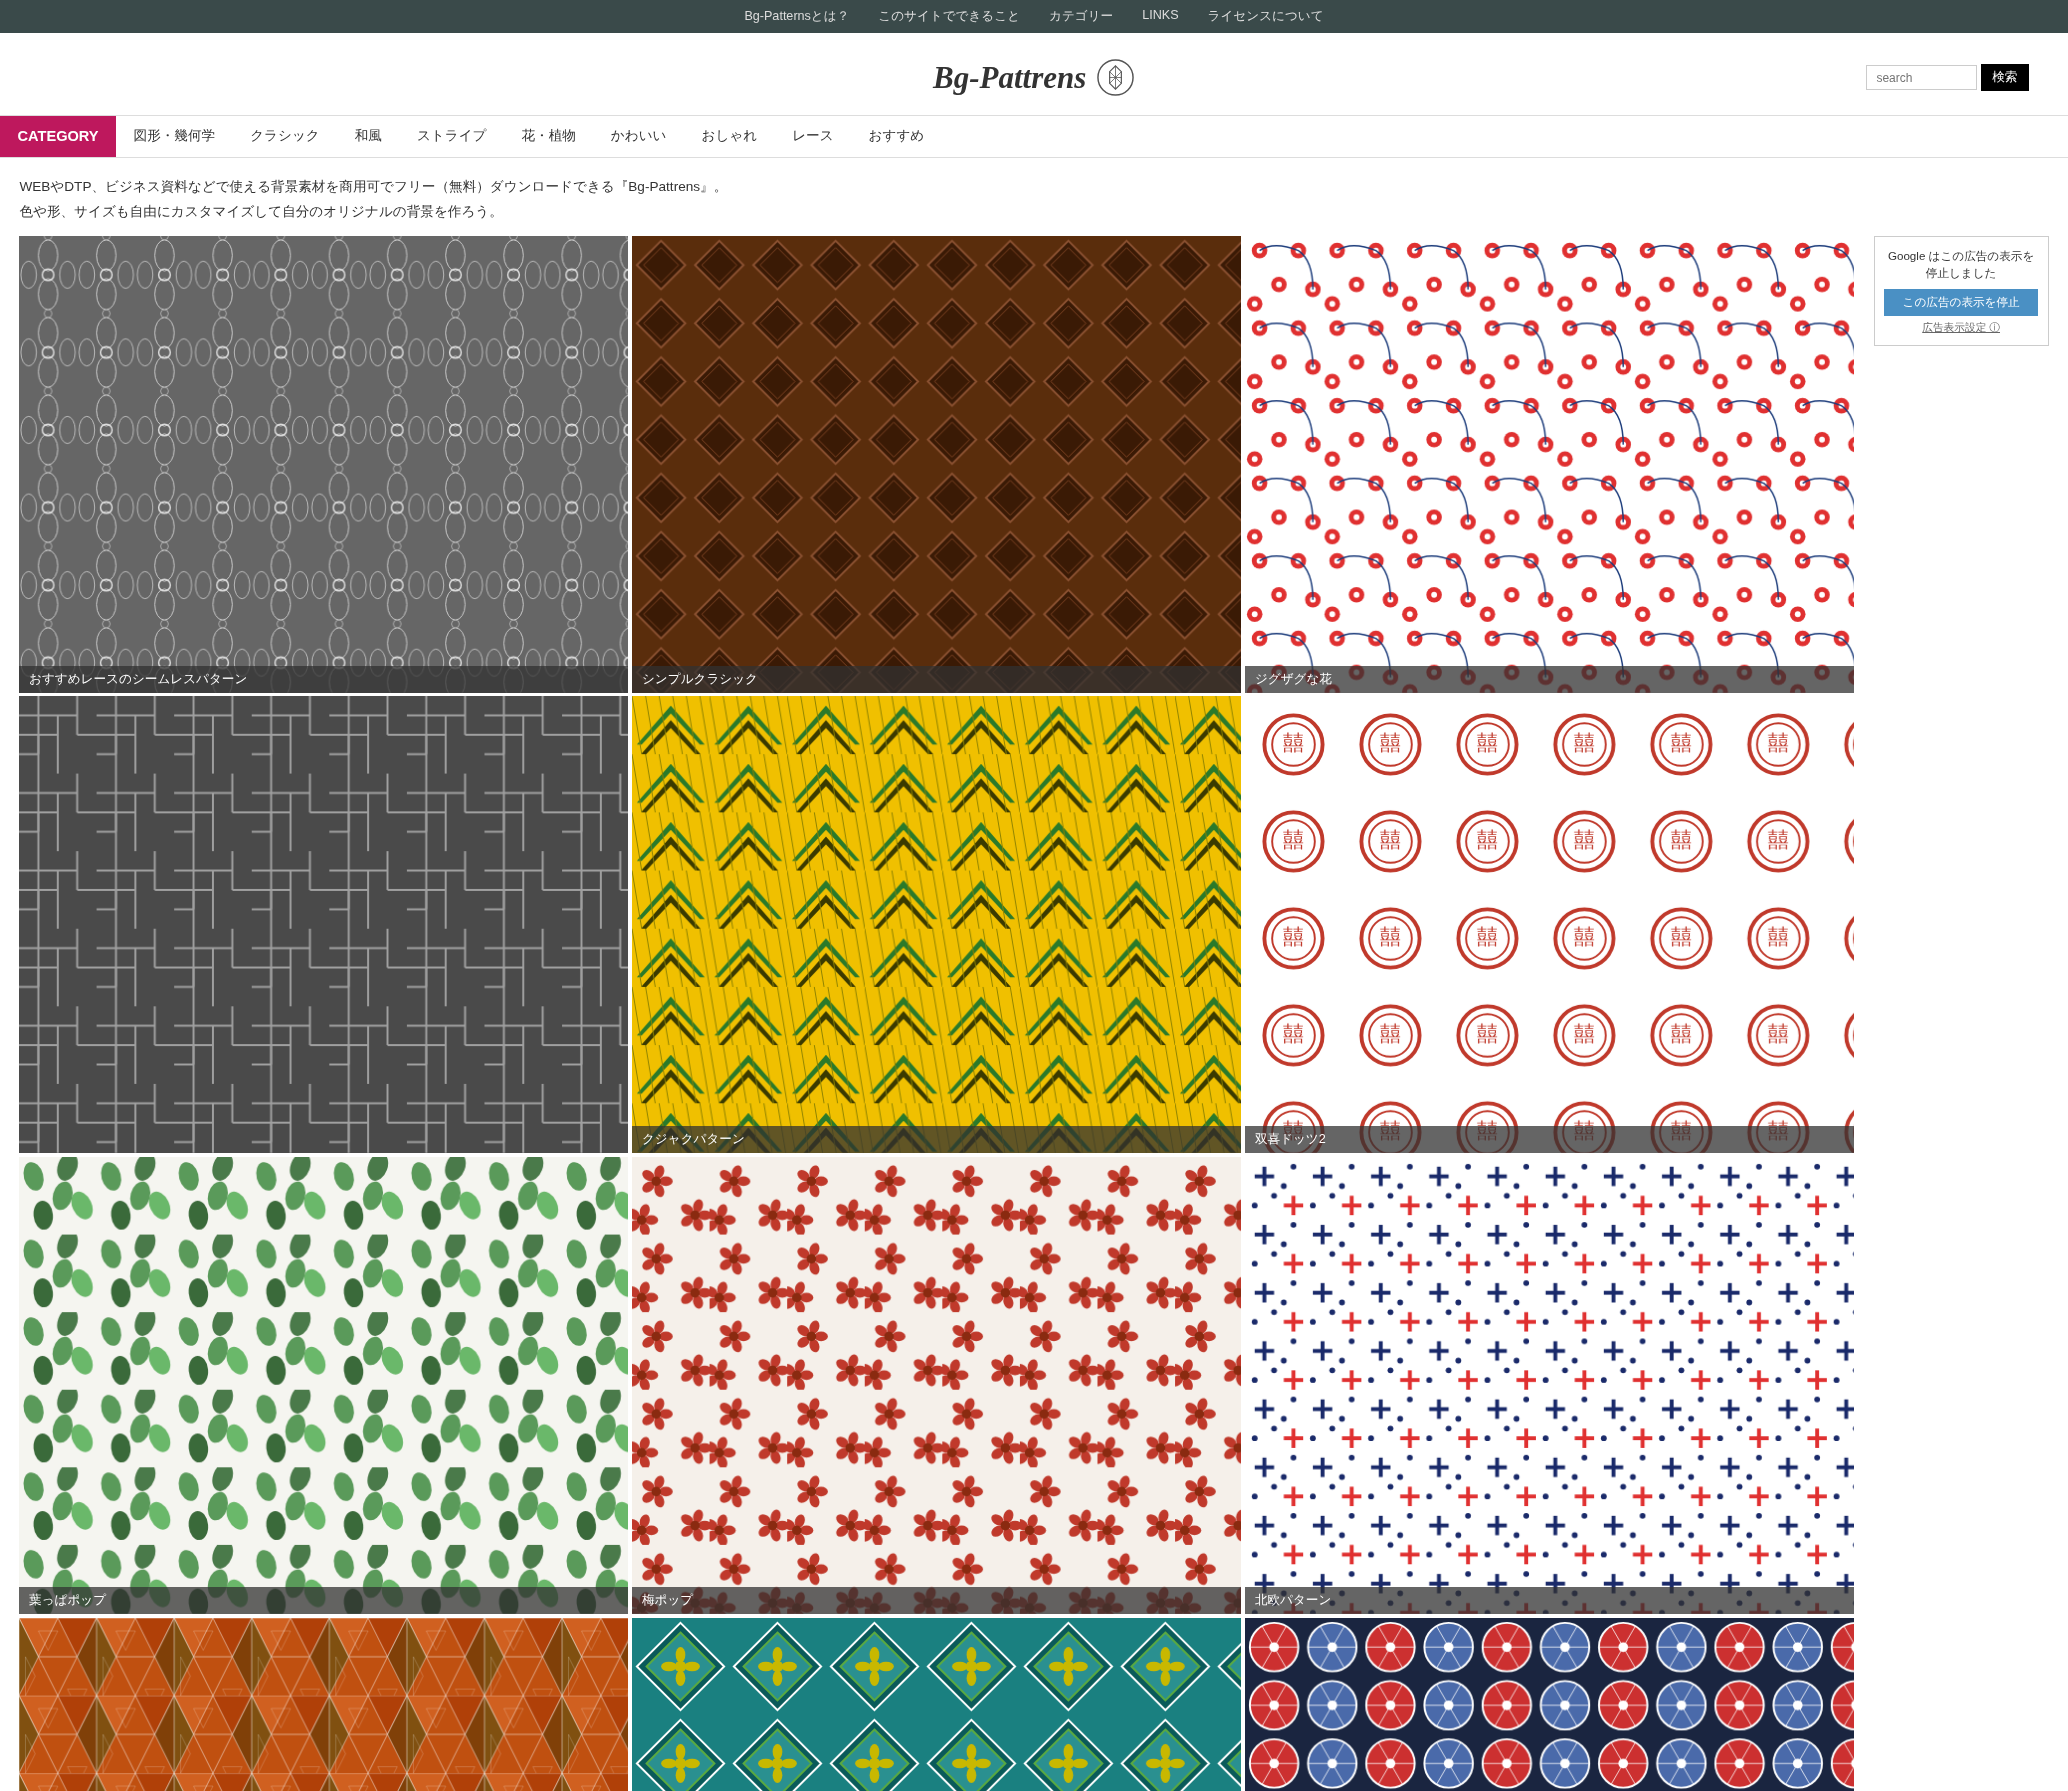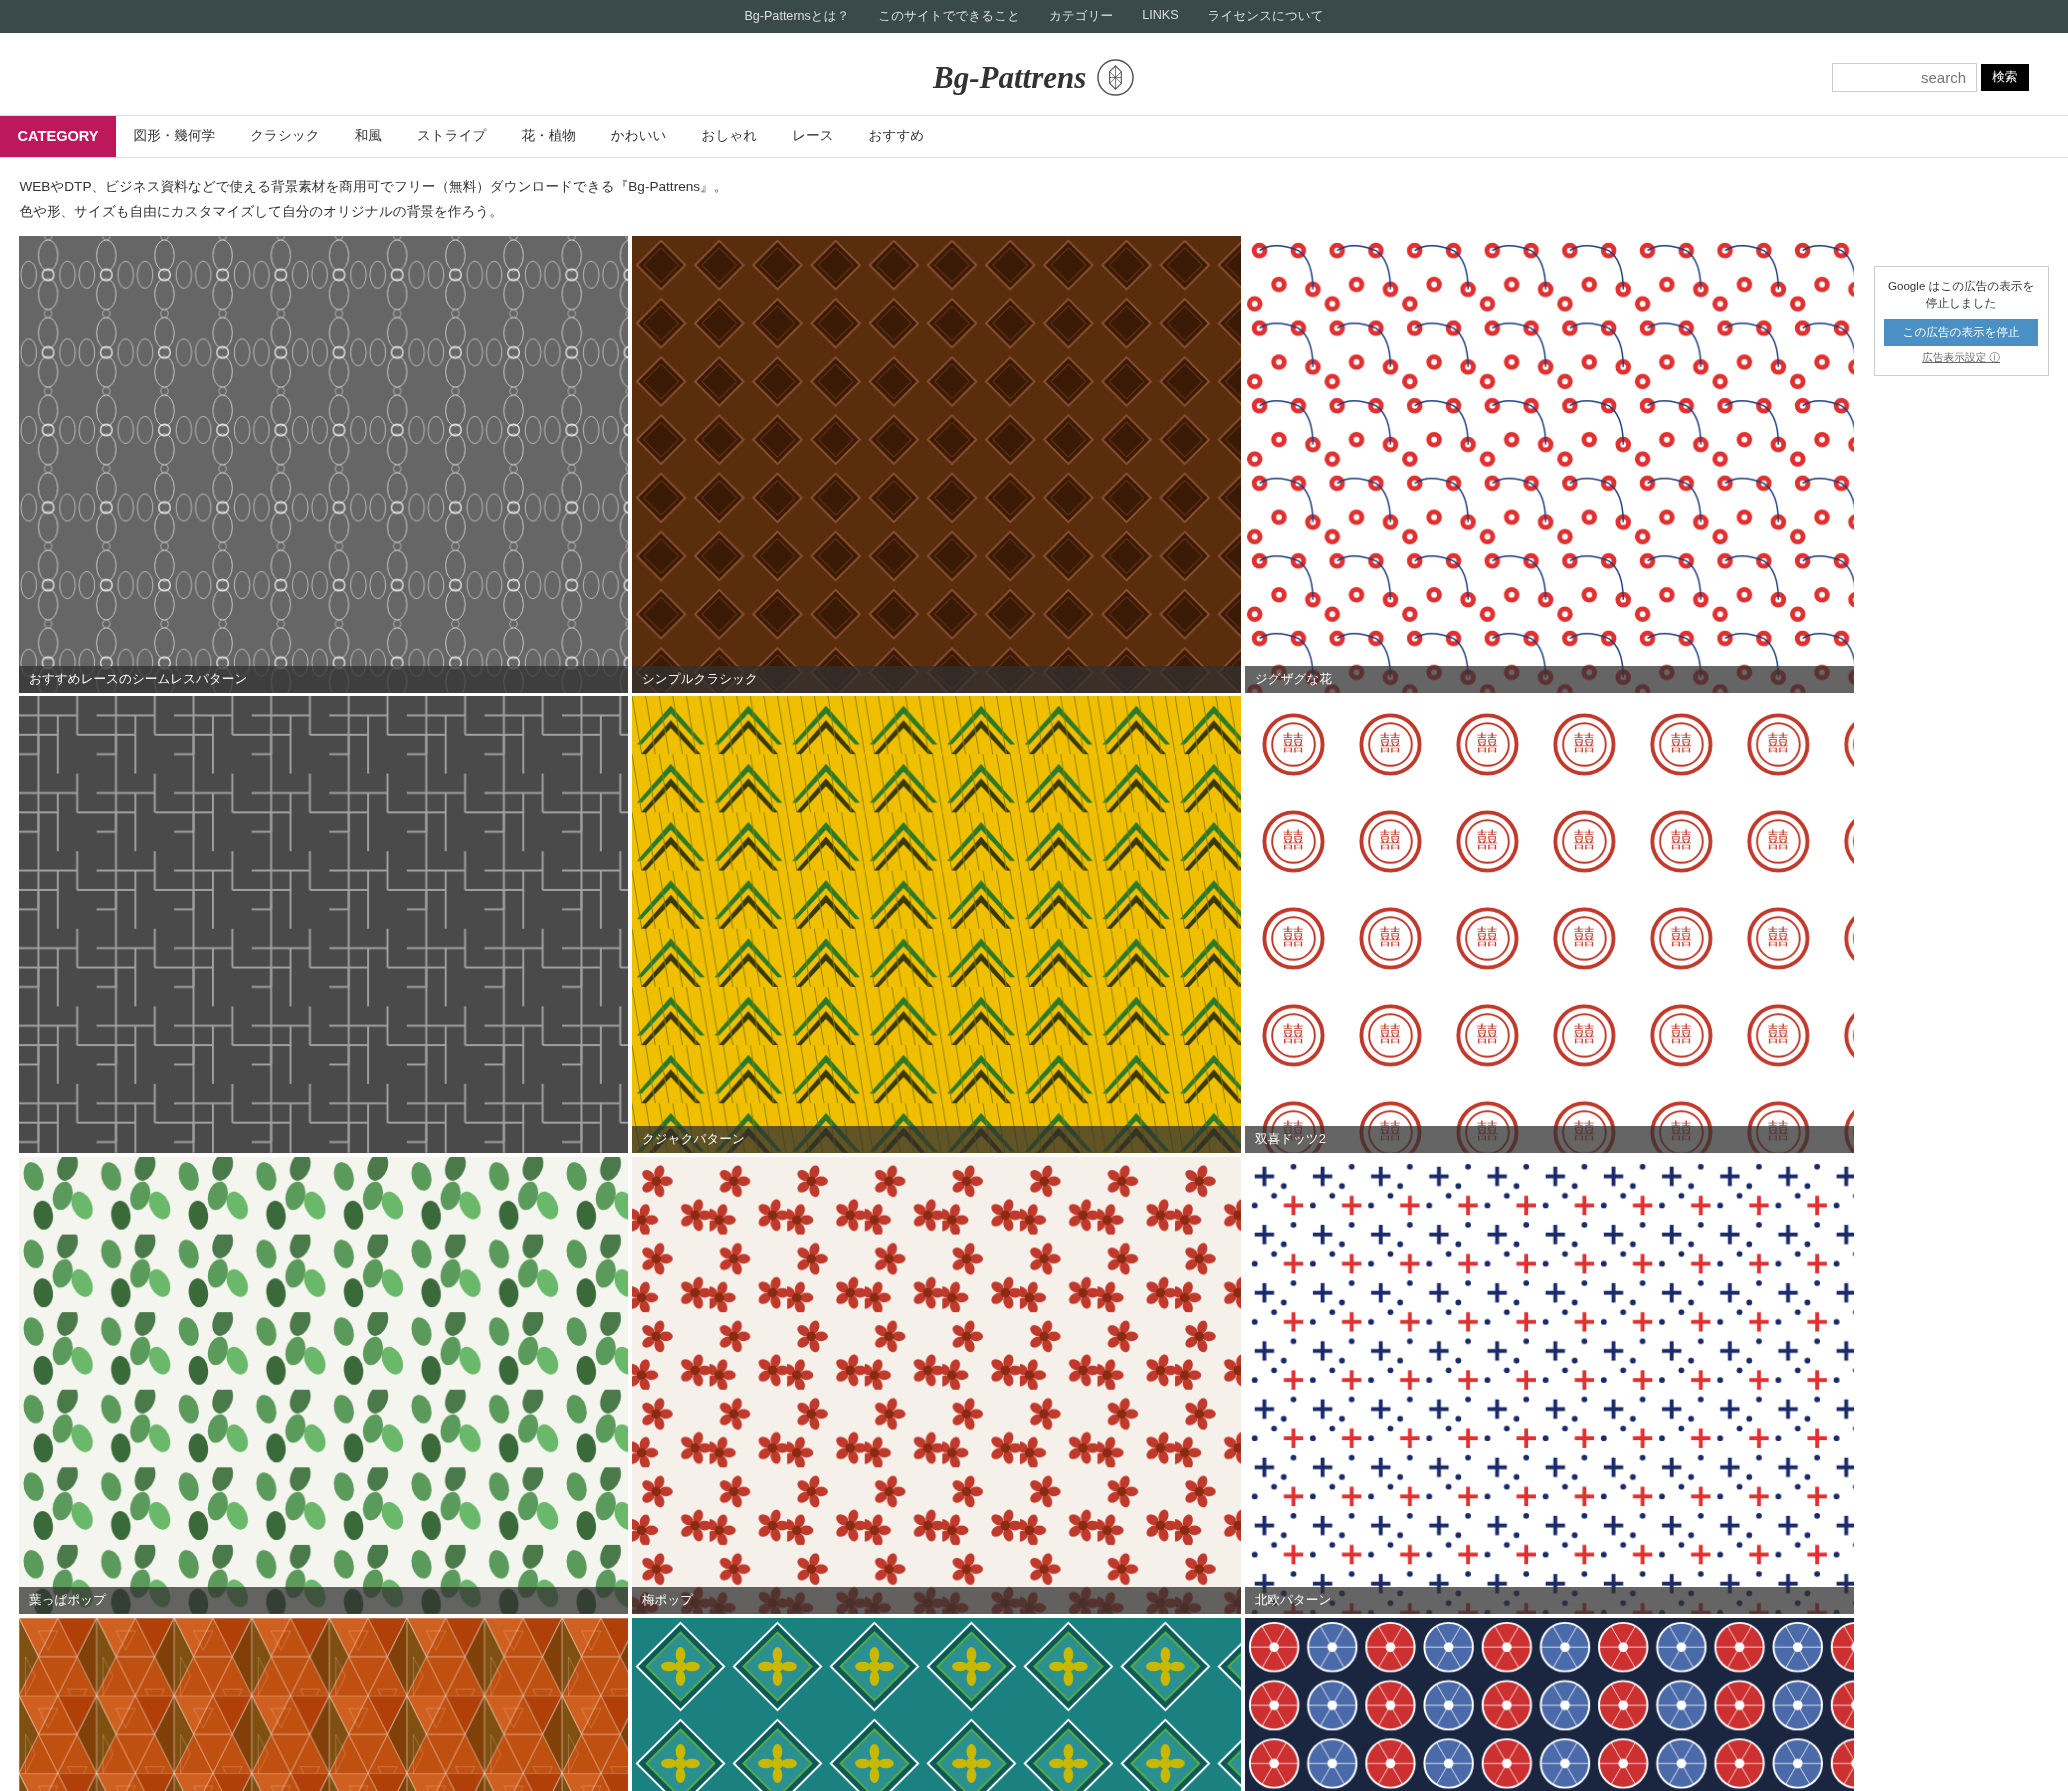--- a/index.html
+++ b/index.html
@@ -49,24 +49,23 @@
     .search-area {
       position: absolute;
       right: 39px;
       display: flex;
       align-items: center;
       gap: 3.9px;
     }
     .search-input {
       border: 1px solid #ccc;
       padding: 4.9px 9.7px;
-      font-size: 15px;
-      width: 145px;
+      font-size: 12px;
+      width: 111px;
       outline: none;
-      text-align: right;
     }
     .search-btn {
       background: #000000;
       color: #fff;
       border: none;
       padding: 4.9px 11.6px;
       font-size: 12.6px;
       cursor: pointer;
       font-family: inherit;
     }
@@ -135,21 +134,20 @@
     
     .sidebar {
       width: 175px;
       flex-shrink: 0;
     }
     .ad-box {
       border: 1px solid #ccc;
       padding: 9.7px;
       font-size: 11.6px;
       text-align: center;
-      margin-top: 30px;
     }
     .ad-box p { margin-bottom: 7.8px; line-height: 1.5; }
     .ad-stop-btn {
       background: #4a90c4;
       color: #fff;
       border: none;
       padding: 5.8px 9.7px;
       font-size: 11.6px;
       cursor: pointer;
       width: 100%;

